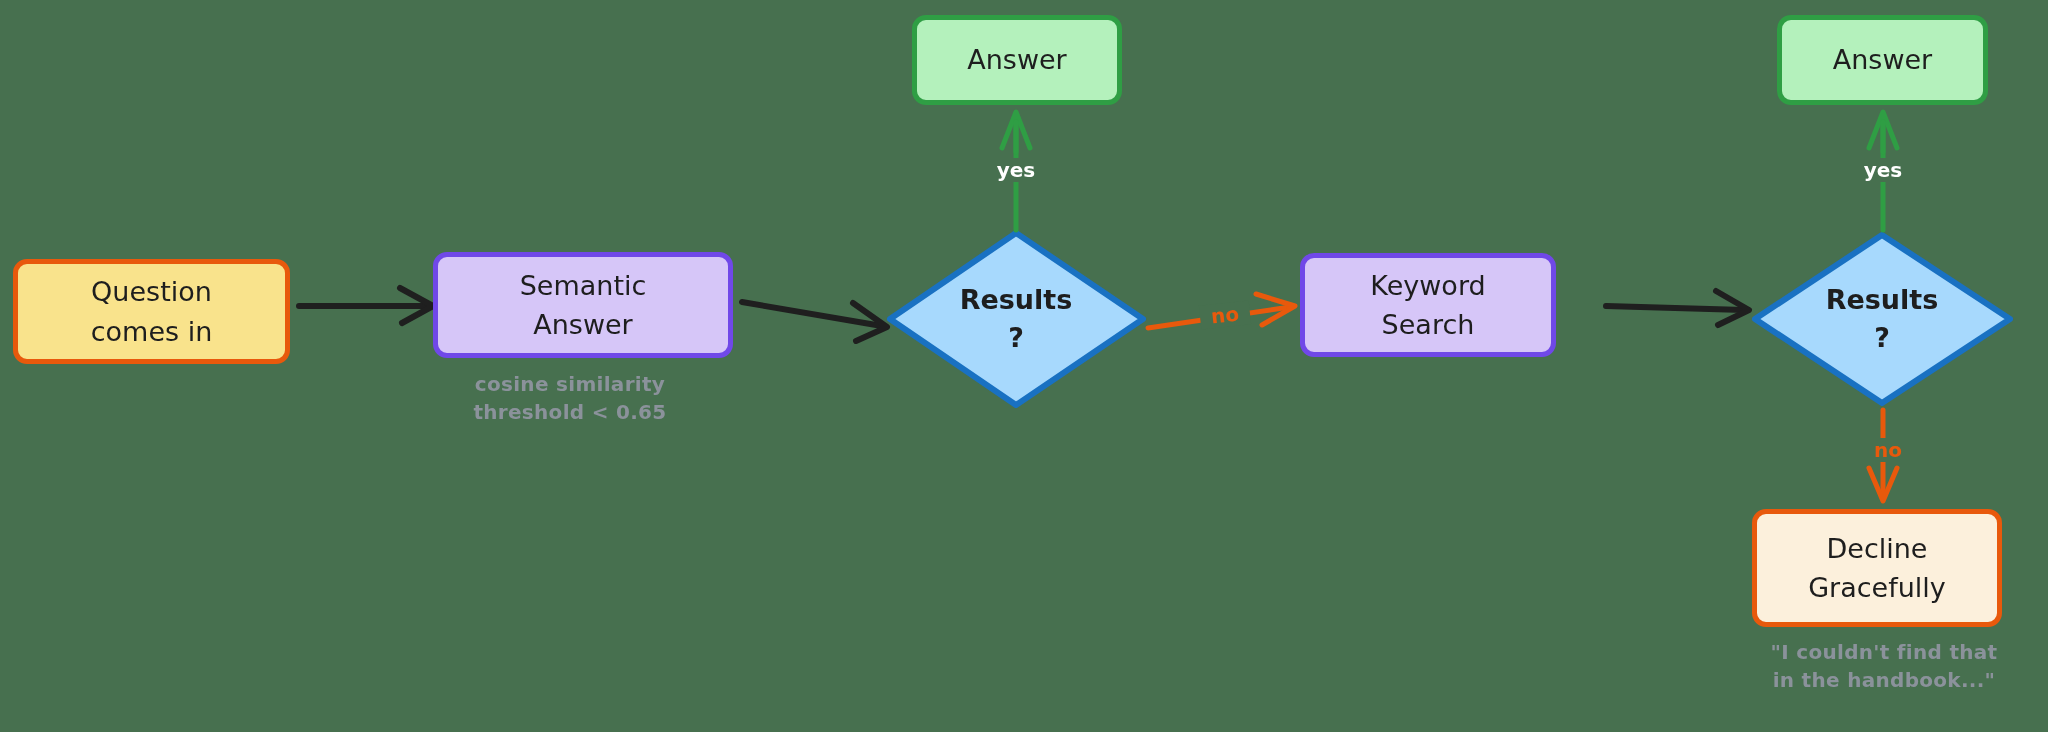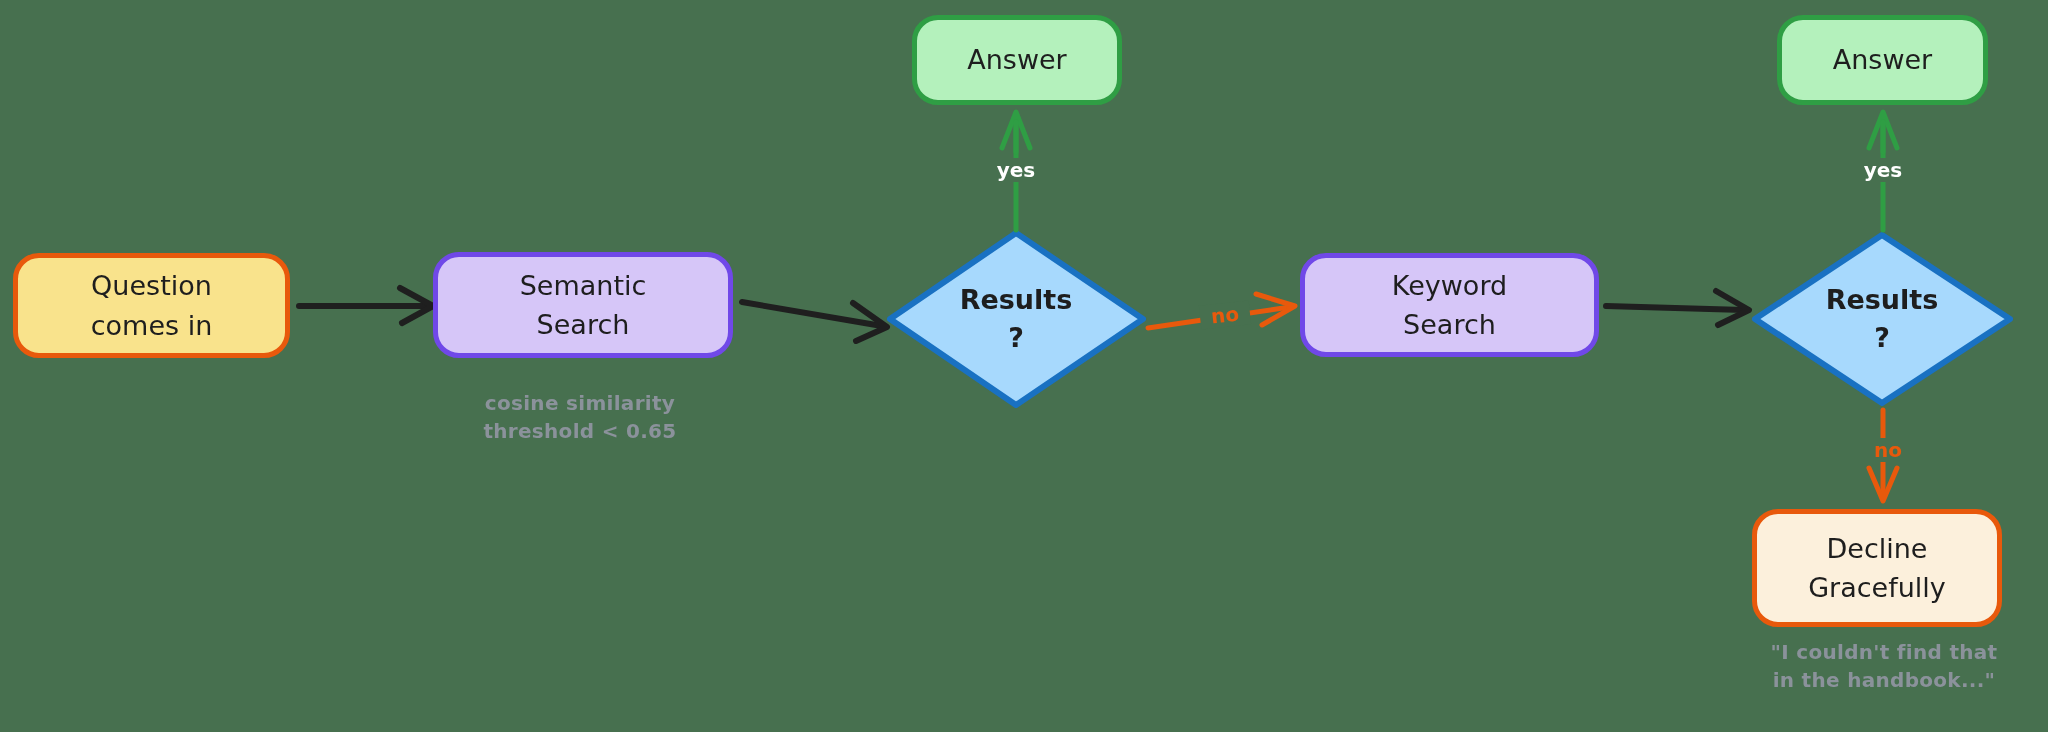--- a/index.html
+++ b/index.html
@@ -20,29 +20,29 @@
     width: 2048px; height: 732px;
     pointer-events: none;
   }
   .node {
     position: absolute;
     display: flex;
     align-items: center;
     justify-content: center;
     text-align: center;
     box-sizing: border-box;
-    border-radius: 26px;
+    border-radius: 14px;
     border: 5px solid transparent;
     color: #1e1e1e;
     font-size: 27px;
     font-weight: 500;
     line-height: 1.45;
   }
   .node .node-label { white-space: pre-line; }
-  .node.rect-question { background: #F9E38C; border-color: #E8590C; }
+  .node.rect-question { background: #F9E38C; border-color: #E8590C; margin-top: 6px; }
   .node.rect-purple   { background: #D6C6F8; border-color: #7048E8; }
   .node.rect-green    { background: #B4F1BC; border-color: #2F9E44; }
   .node.rect-peach    { background: #FCF0DC; border-color: #E8590C; }
   .diamond-label {
     position: absolute;
     display: flex;
     align-items: center;
     justify-content: center;
     text-align: center;
     color: #1e1e1e;
@@ -122,48 +122,48 @@
     </g>
   </svg>
 
   <div class="node rect-question" style="left:13px; top:253px; width:277px; height:105px;">
     <span class="node-label">Question
 comes in</span>
   </div>
 
   <div class="node rect-purple" style="left:433px; top:252px; width:300px; height:106px;">
     <span class="node-label">Semantic
-Search</span>
+Answer</span>
   </div>
 
   <div class="node rect-green" style="left:912px; top:15px; width:210px; height:90px;">
     <span class="node-label">Answer</span>
   </div>
 
-  <div class="node rect-purple" style="left:1300px; top:253px; width:299px; height:104px;">
+  <div class="node rect-purple" style="left:1300px; top:253px; width:256px; height:104px;">
     <span class="node-label">Keyword
 Search</span>
   </div>
 
   <div class="node rect-green" style="left:1777px; top:15px; width:211px; height:90px;">
     <span class="node-label">Answer</span>
   </div>
 
   <div class="node rect-peach" style="left:1752px; top:509px; width:250px; height:118px;">
     <span class="node-label">Decline
 Gracefully</span>
   </div>
 
   <div class="diamond-label" style="left:916px; top:279px; width:200px; height:80px;">Results
 ?</div>
 
   <div class="diamond-label" style="left:1782px; top:279px; width:200px; height:80px;">Results
 ?</div>
 
-  <div class="caption" style="left:430px; top:370px; width:300px;margin-top:19px;">cosine similarity
+  <div class="caption" style="left:420px; top:370px; width:300px;">cosine similarity
 threshold &lt; 0.65</div>
 
 
   <div class="caption" style="left:1734px; top:638px; width:300px;">"I couldn't find that
 in the handbook..."</div>
 
   <div class="edge-label yes" style="left:986px; top:158px; width:50px;">yes</div>
 
   <div class="edge-label no" style="left:1200px; top:303px; width:40px; transform:rotate(-6deg);">no</div>
 

